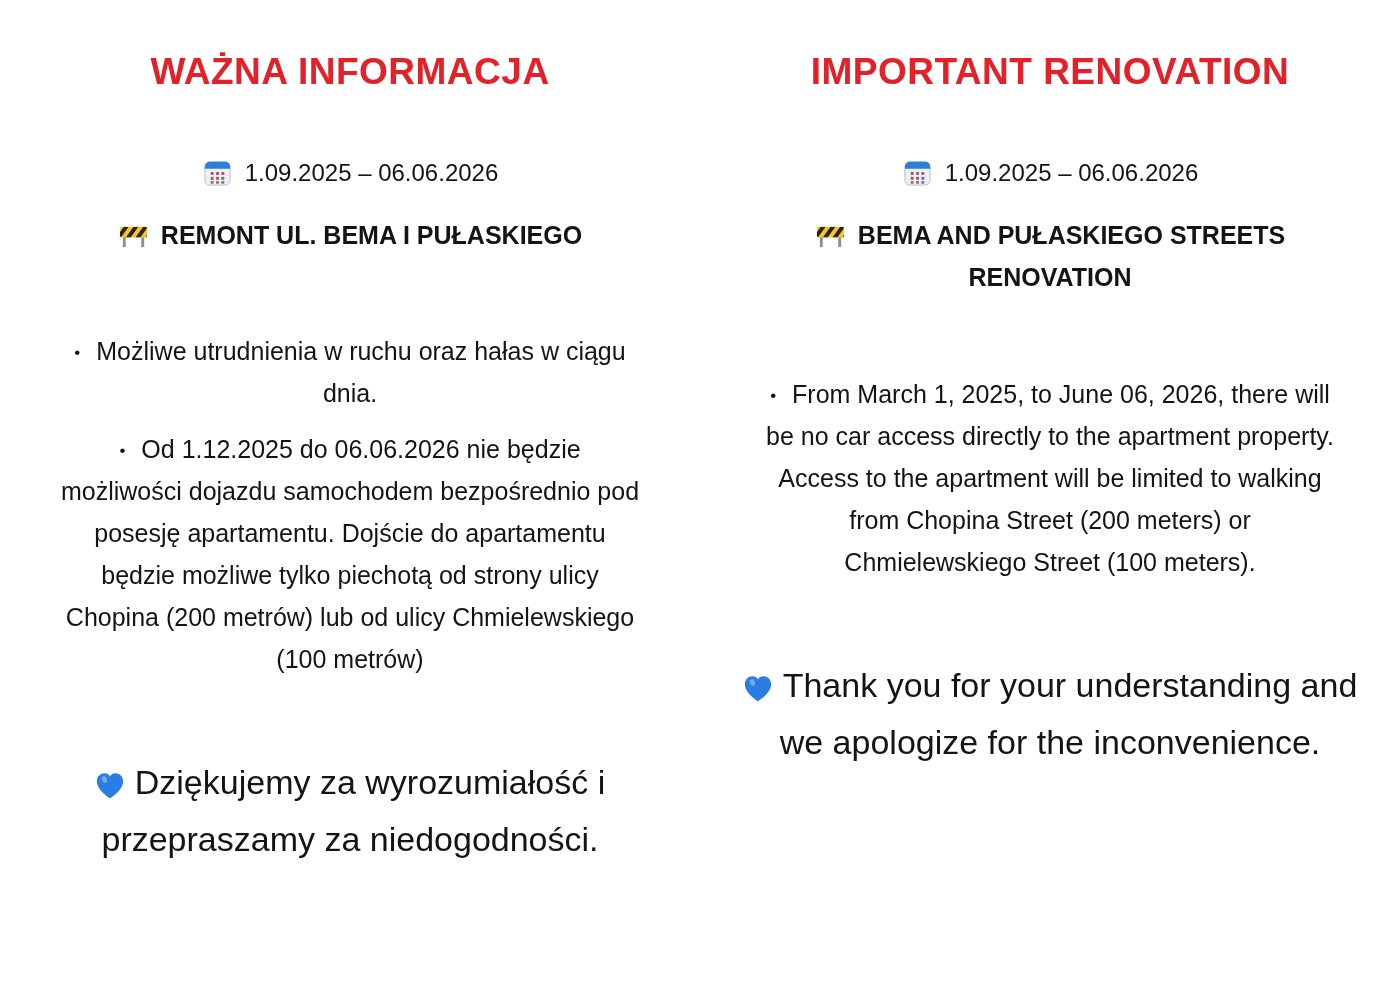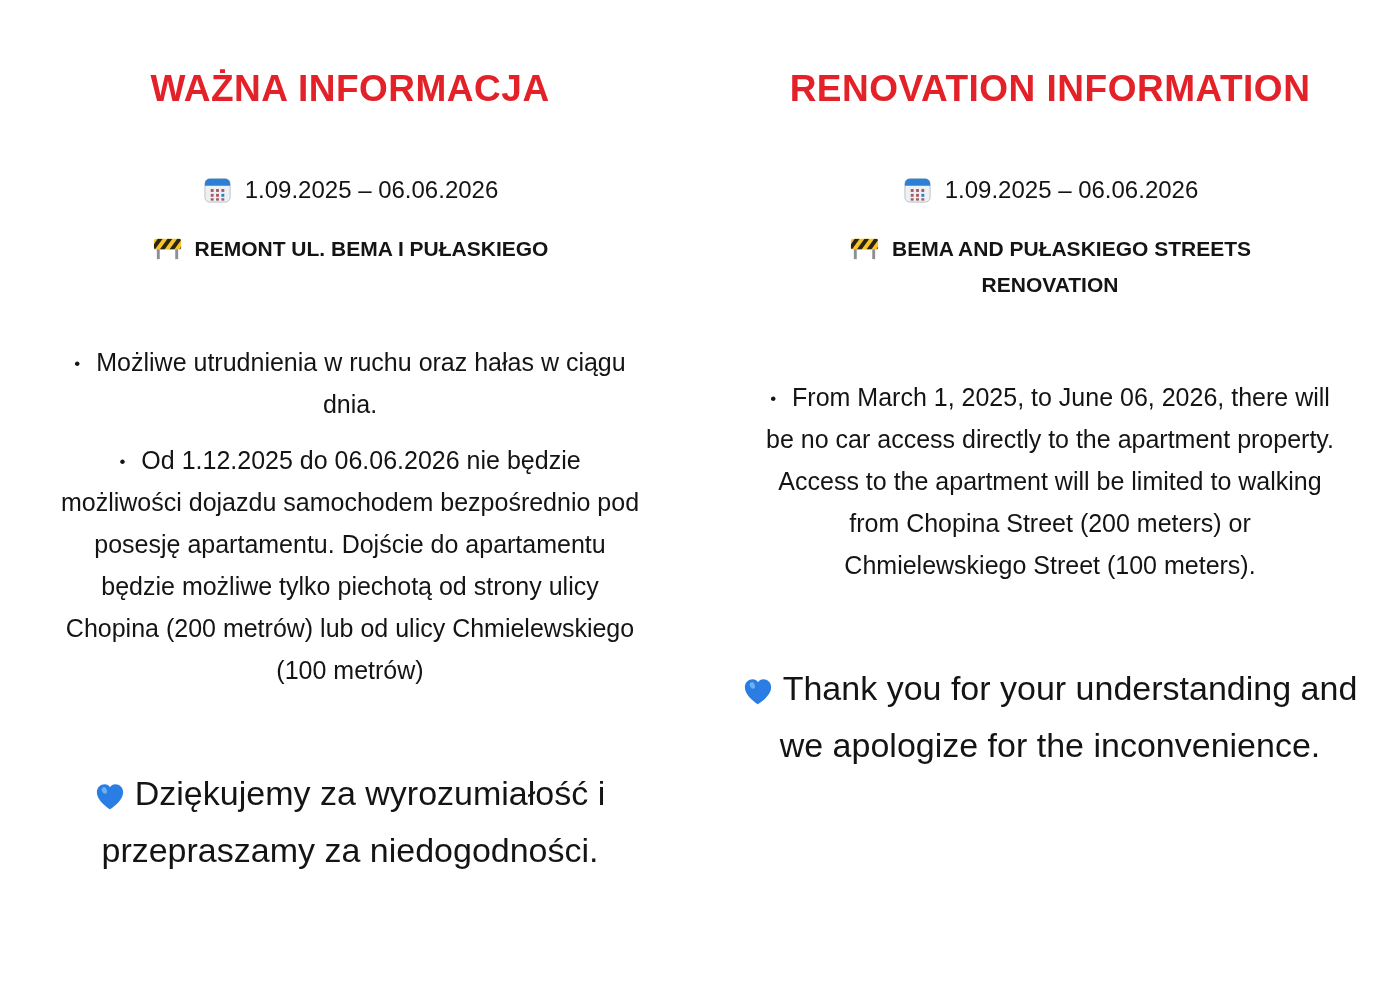--- a/index.html
+++ b/index.html
@@ -15,21 +15,21 @@
     overflow: hidden;
   }
   .page {
     width: 1400px;
     height: 990px;
     display: grid;
     grid-template-columns: 1fr 1fr;
     background: #ffffff;
   }
   .col {
-    padding-top: 69px;
+    padding-top: 52px;
     text-align: center;
   }
   .col-inner {
     width: 630px;
     margin: 0 auto;
   }
   .title {
     font-size: 37px;
     font-weight: 700;
     color: #e32128;
@@ -39,21 +39,21 @@
   }
   .date-line {
     margin-top: 64px;
     font-size: 24px;
     line-height: 1.3;
     white-space: nowrap;
   }
   .heading {
     margin: 26px auto 0 auto;
     max-width: 540px;
-    font-size: 21px;
+    font-size: 25px;
     font-weight: 700;
     line-height: 1.7;
   }
   .icon {
     display: inline-block;
     vertical-align: -7px;
     margin-right: 12px;
     line-height: 0;
   }
   .bullets {
@@ -142,21 +142,21 @@
             <path d="M16 29 C16 29 2 20.5 2 10.8 C2 6 5.9 2.5 10.3 2.5 c2.4 0 4.6 1.2 5.7 3.2 c1.1 -2 3.3 -3.2 5.7 -3.2 C26.1 2.5 30 6 30 10.8 C30 20.5 16 29 16 29 Z" fill="#2a7de2"></path>
             <ellipse cx="10" cy="9" rx="2.6" ry="3.6" fill="#6eb0f2" transform="rotate(-25 10 9)"></ellipse>
           </svg>
         </span><span>Dziękujemy za wyrozumiałość i przepraszamy za niedogodności.</span>
       </p>
     </div>
   </section>
 
   <section class="col">
     <div class="col-inner">
-      <h1 class="title">RENOVATION INFORMATION</h1>
+      <h1 class="title">IMPORTANT RENOVATION</h1>
 
       <div class="date-line">
         <span class="icon">
           <svg width="31" height="31" viewBox="0 0 32 32">
             <rect x="3" y="5" width="26" height="24" rx="5" fill="#eef1f4" stroke="#b9bfc7" stroke-width="1"></rect>
             <path d="M3 12 v-2 a5 5 0 0 1 5-5 h16 a5 5 0 0 1 5 5 v2 Z" fill="#2b7fd4"></path>
             <g>
               <rect x="9" y="15.5" width="3" height="3" fill="#a65a66"></rect>
               <rect x="14.5" y="15.5" width="3" height="3" fill="#a65a66"></rect>
               <rect x="20" y="15.5" width="3" height="3" fill="#a65a66"></rect>

